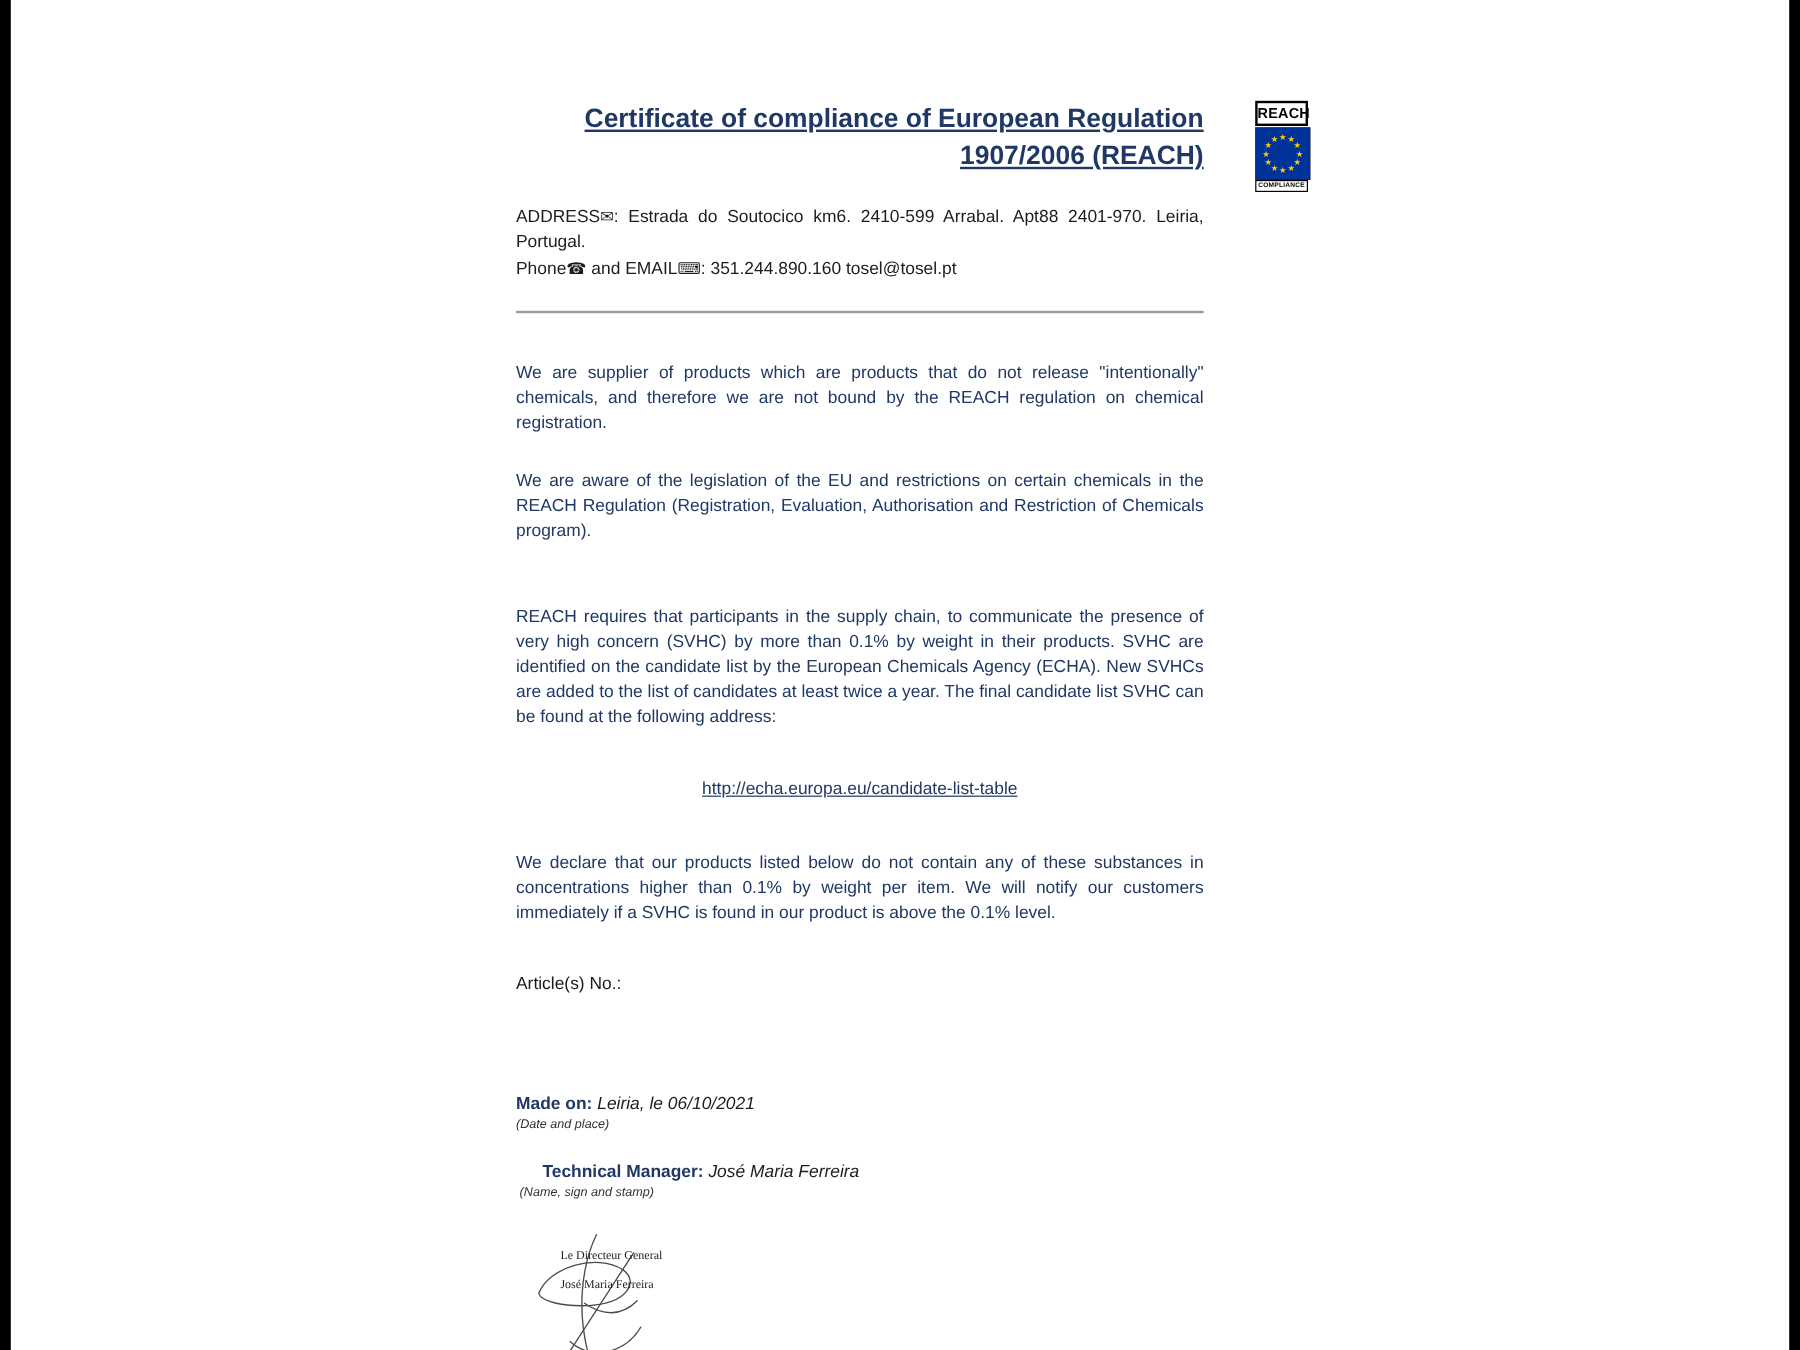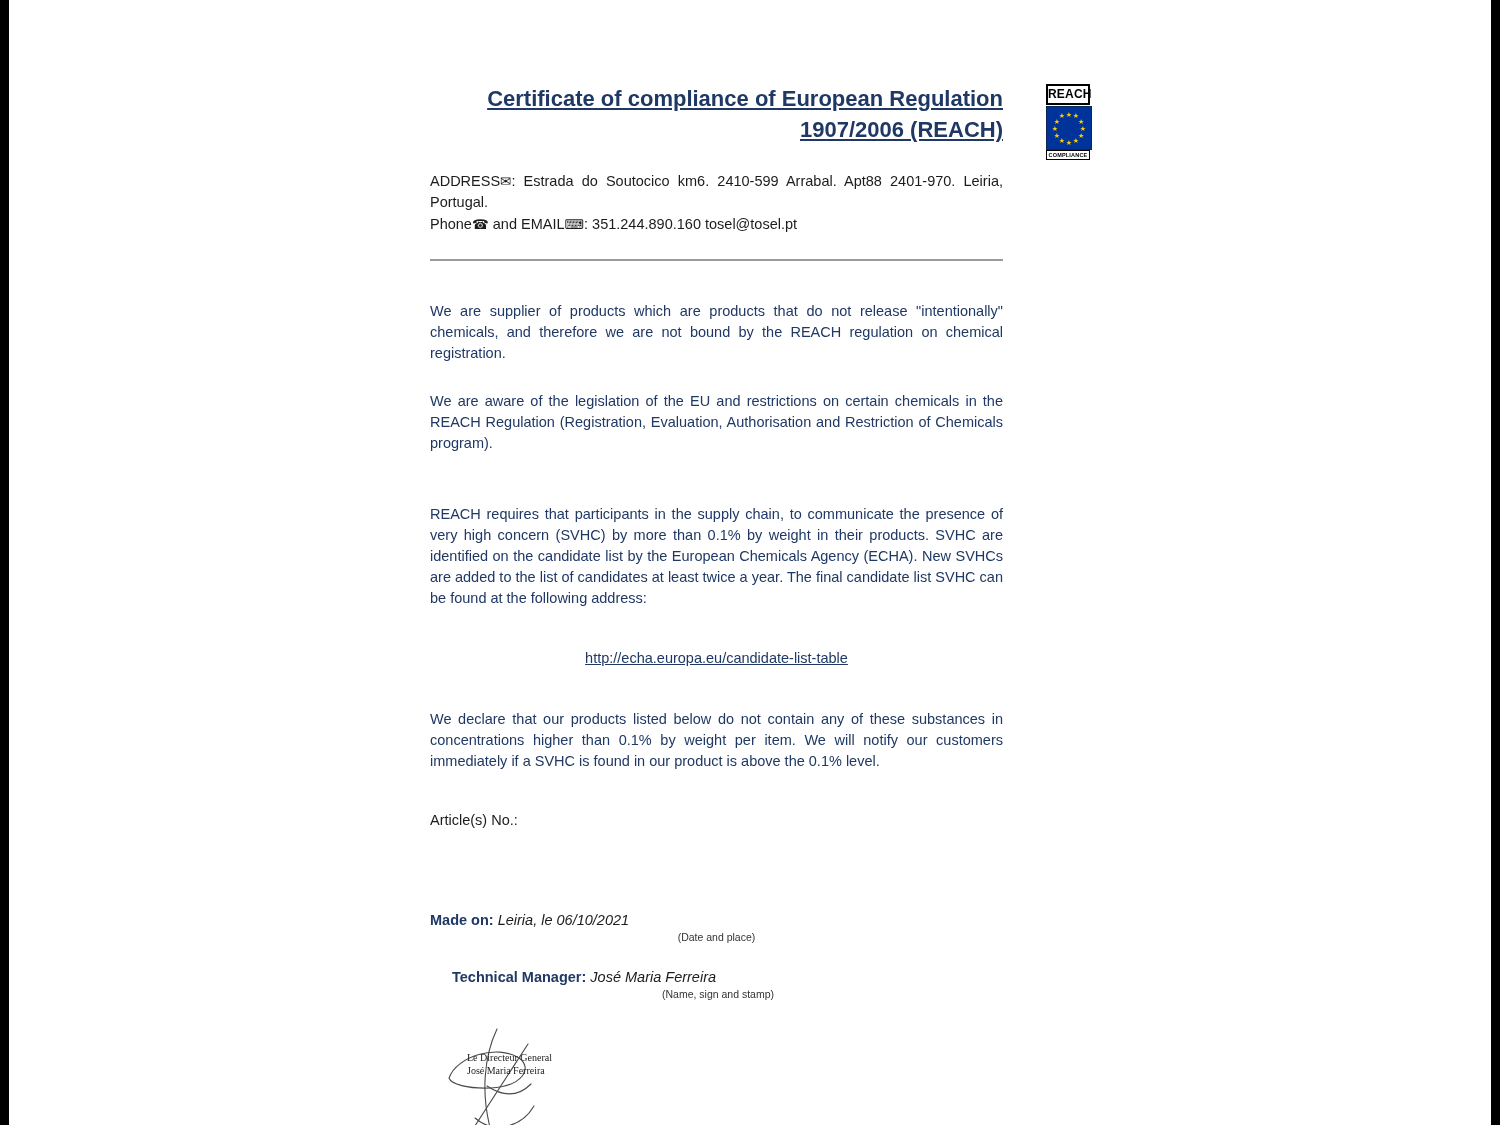--- a/index.html
+++ b/index.html
@@ -48,35 +48,35 @@
     font-size:14.5px; color:#1f3864; text-decoration:underline;
     cursor:pointer;
   }
 
   .article-line { margin-top:40px; font-size:14.5px; color:#1c1c1c; }
 
   .made-on { margin-top:84px; font-size:14.5px; }
   .bold-label { font-weight:bold; color:#1f3864; }
   .italic-value { font-style:italic; color:#1c1c1c; }
   .small-note {
-    font-size:10.5px; color:#333; margin-top:3px;text-align:center;
+    font-size:10.5px; font-style:italic; color:#333; margin-top:3px;
   }
   .manager-line { margin-top:26px; font-size:14.5px;margin-left:22px; }
   .note-indent { margin-left:3px; }
 
   .signature {
     position:relative; margin-top:26px; margin-left:5px;
     width:135px; height:115px;
   }
   .signature svg { position:absolute; left:0; top:0; }
   .sig-text {
     position:absolute; font-family:"Liberation Serif", serif;
     font-size:10px; color:#222; white-space:nowrap;
   }
-  .sig-text.l1 { left:32px; top:26px; }
+  .sig-text.l1 { left:32px; top:15px; }
   .sig-text.l2 { left:32px; top:39px; }
 
   
   .reach-logo { position:absolute; left:1028px; top:84px; width:44px;margin-left:18px; }
   .reach-word {
     border:2px solid #000; background:#fff; color:#000;
     font-weight:bold; font-size:12px; text-align:center;
     padding:1px 0 2px; letter-spacing:0.2px;
   }
   .reach-flag { display:block; margin-top:1px; }

